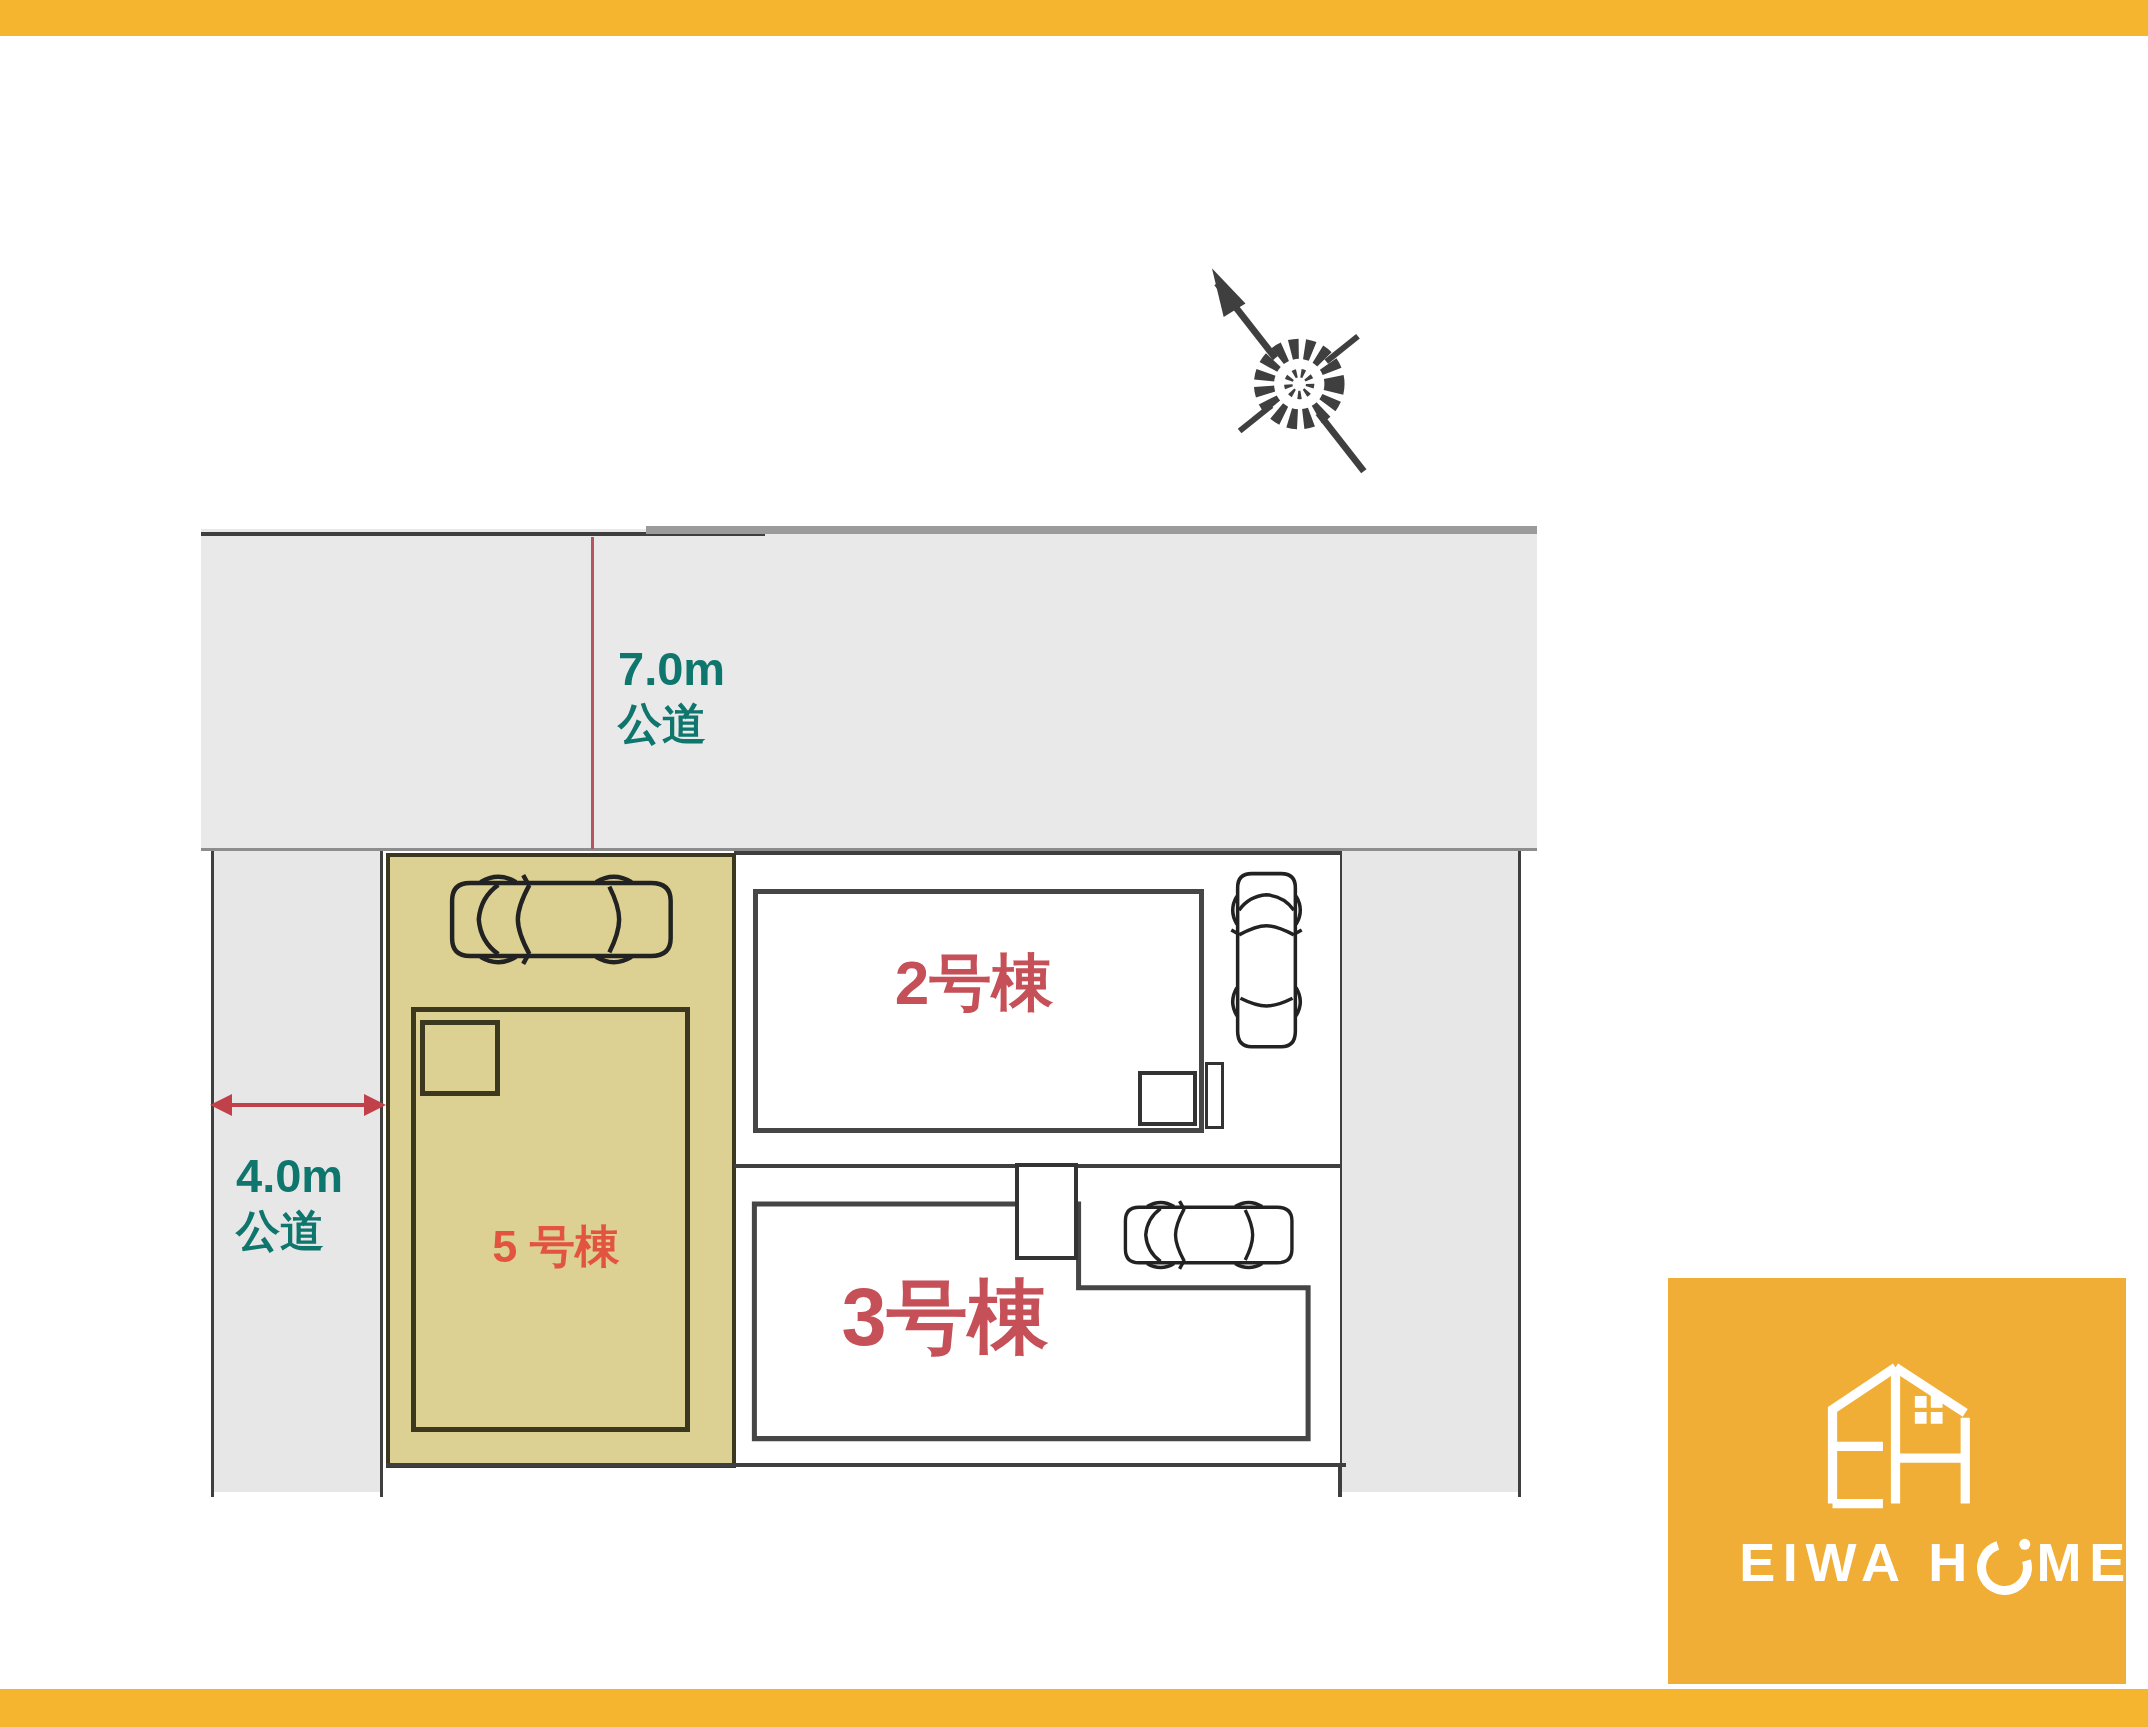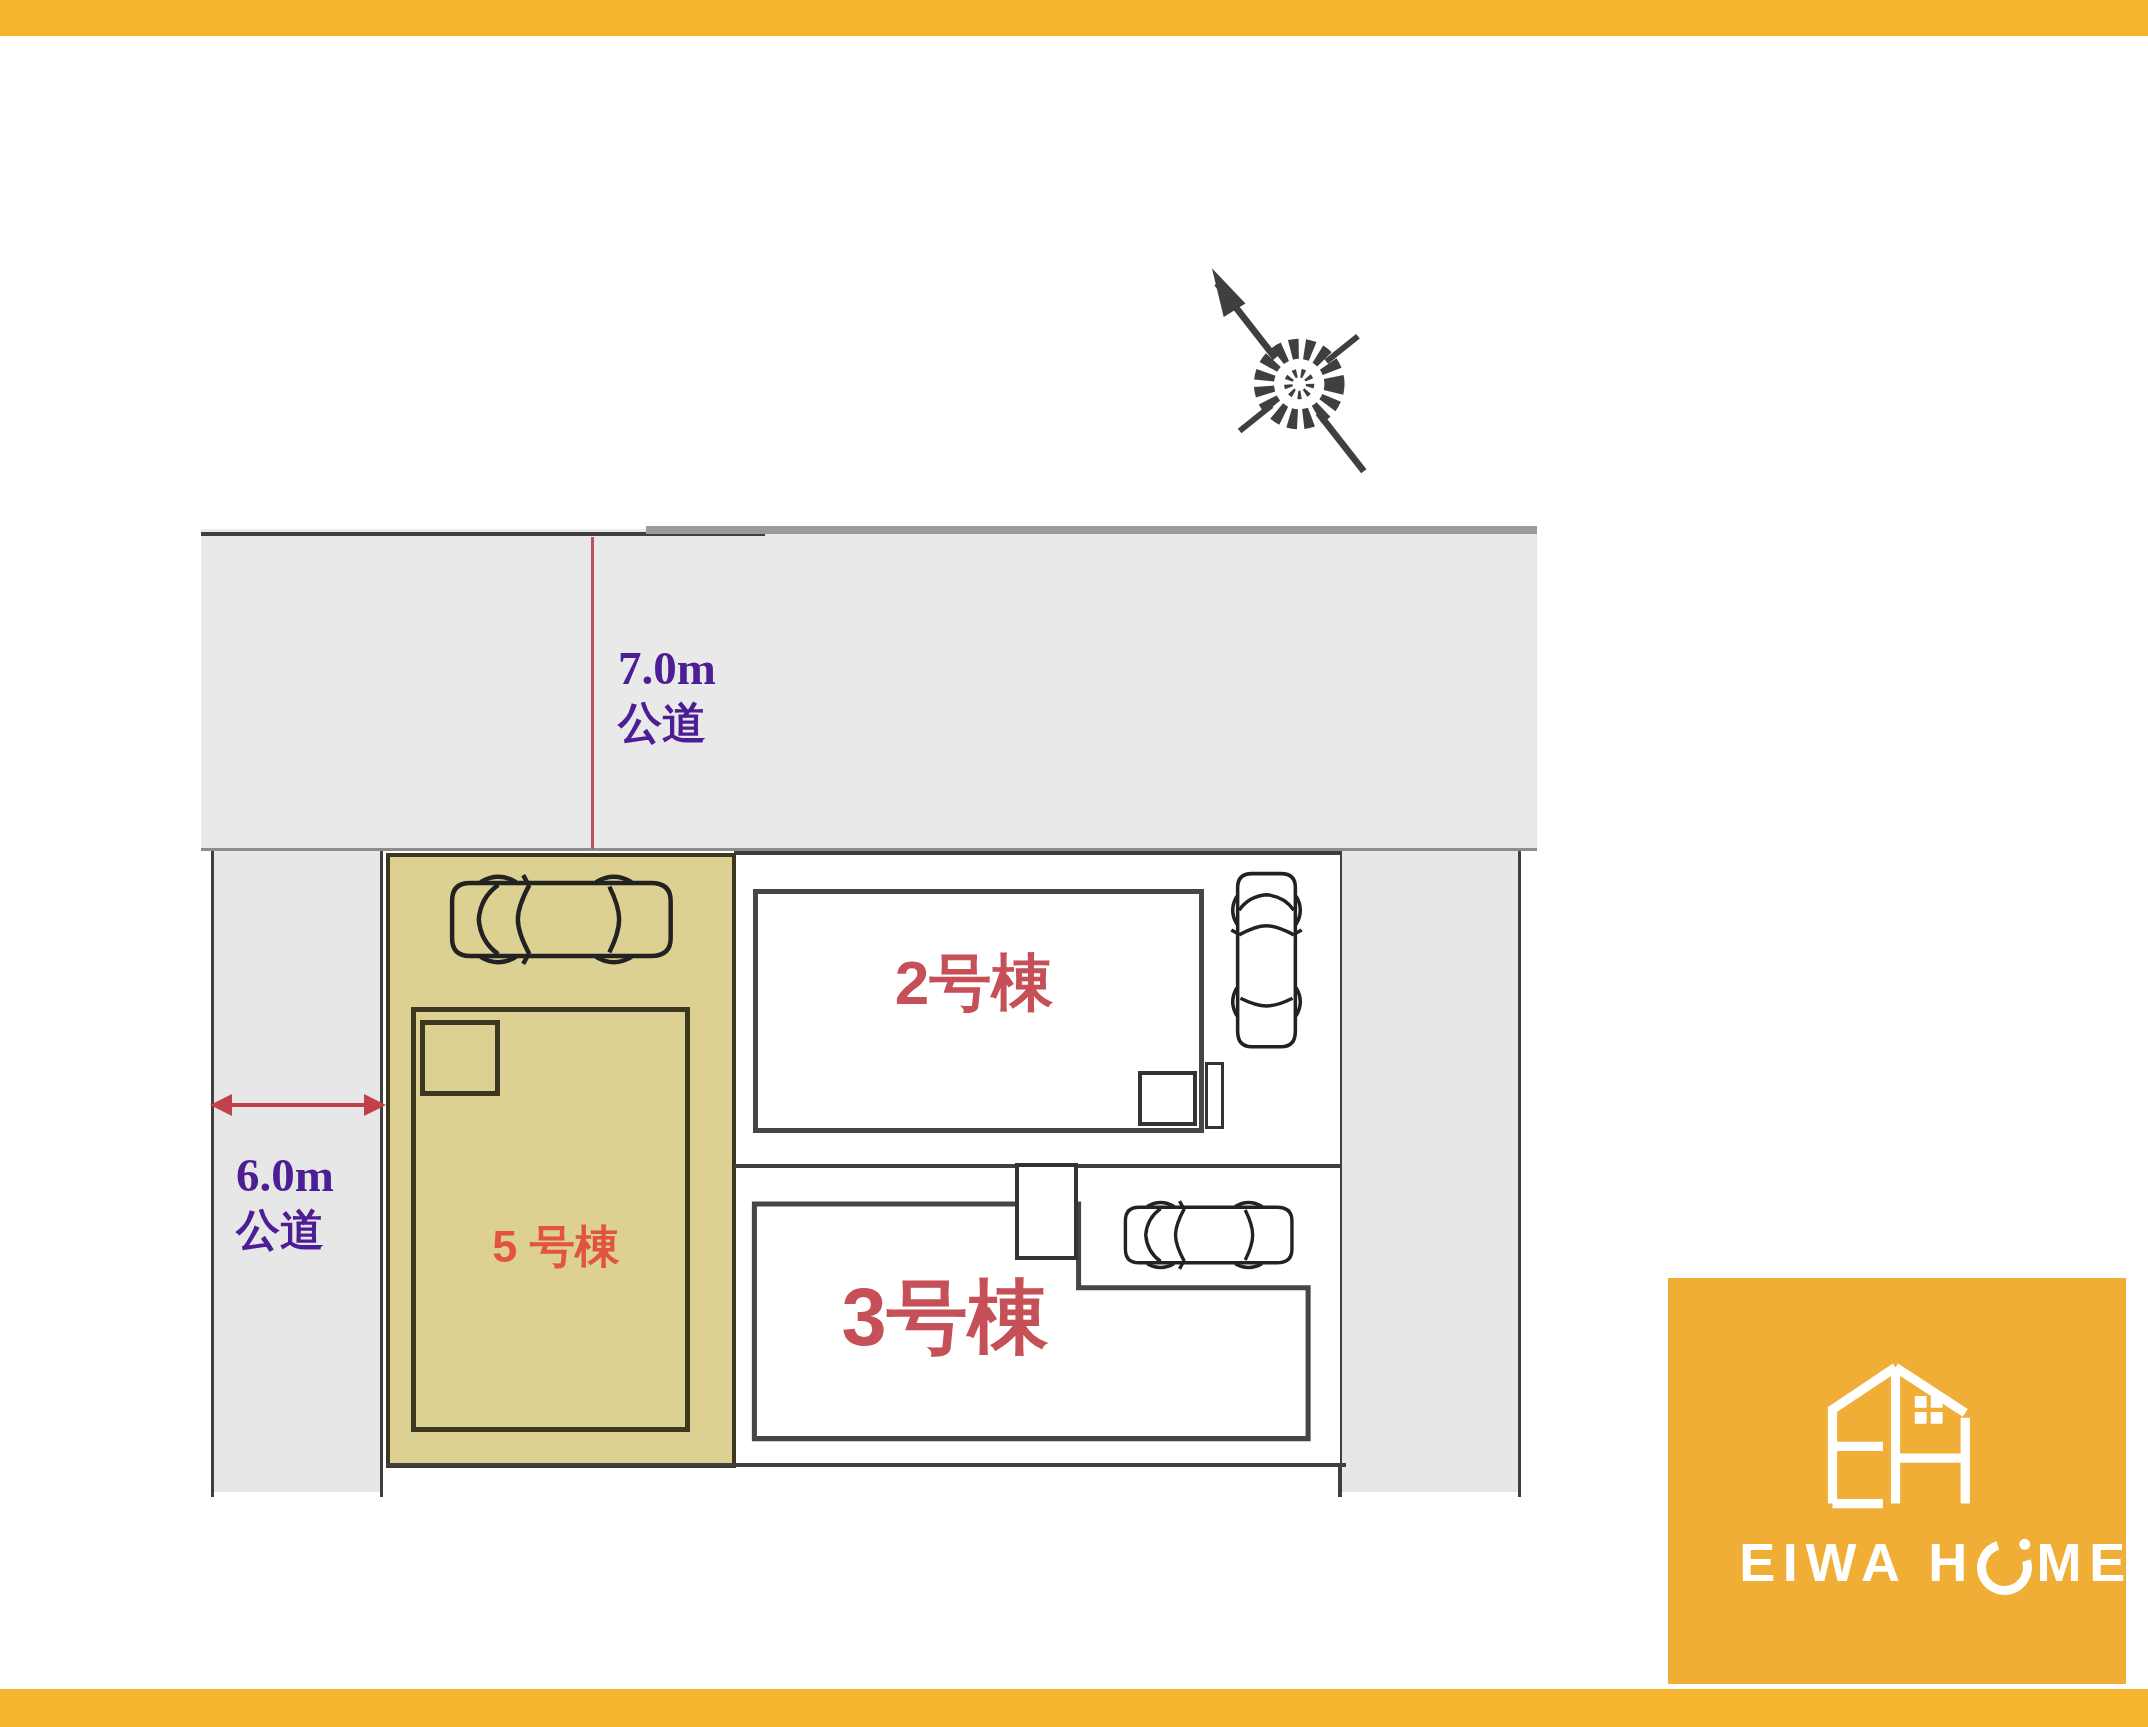--- a/index.html
+++ b/index.html
@@ -52,21 +52,21 @@
   .lot-label-3{left:777px;top:1264px;width:336px;font-size:81px;color:#c55057;}
 
   
   .dim-v-line{left:591px;top:537px;width:3.4px;height:312px;background:#b65560;}
   .dim-h-line{left:216px;top:1103px;width:164px;height:4.2px;background:#c04149;}
   .arrow-left{left:210px;top:1094px;width:0;height:0;
       border-top:11px solid transparent;border-bottom:11px solid transparent;border-right:22px solid #c04149;}
   .arrow-right{left:364px;top:1094px;width:0;height:0;
       border-top:11px solid transparent;border-bottom:11px solid transparent;border-left:22px solid #c04149;}
 
-  .road-label{color:#4c1d95;font-family:Liberation Serif, serif;font-weight:bold;white-space:nowrap;}
+  .road-label{color:#0f766e;font-family:Liberation Sans, sans-serif;font-weight:bold;white-space:nowrap;}
   .road-label-top{left:618px;top:639px;}
   .road-label-left{left:236px;top:1146px;}
   .road-label .w{display:block;font-size:47px;line-height:59px;}
   .road-label .t{display:block;font-size:44px;line-height:52px;}
 
   
   .logo-box{left:1668px;top:1278px;width:458px;height:406px;background:#f0ae36;}
   .logo-mark{position:absolute;left:141px;top:81px;width:168px;height:153px;}
   .logo-text{position:absolute;left:0;top:253px;width:536px;display:flex;align-items:center;justify-content:center;
              color:#ffffff;font-weight:bold;font-size:54px;letter-spacing:7.6px;white-space:nowrap;}
@@ -141,21 +141,21 @@
   <div class="abs dim-v-line"></div>
   <div class="abs dim-h-line"></div>
   <div class="abs arrow-left"></div>
   <div class="abs arrow-right"></div>
 
   <div class="abs road-label road-label-top">
     <span class="w">7.0m</span>
     <span class="t">公道</span>
   </div>
   <div class="abs road-label road-label-left">
-    <span class="w">6.0m</span>
+    <span class="w">4.0m</span>
     <span class="t">公道</span>
   </div>
 
   <div class="abs lot-label lot-label-1">5 号棟</div>
   <div class="abs lot-label lot-label-2">2号棟</div>
   <div class="abs lot-label lot-label-3">3号棟</div>
 
   <div class="abs logo-box">
     <svg class="logo-mark" viewBox="0 0 200 182">
       <g fill="none" stroke="#ffffff" stroke-width="11">

